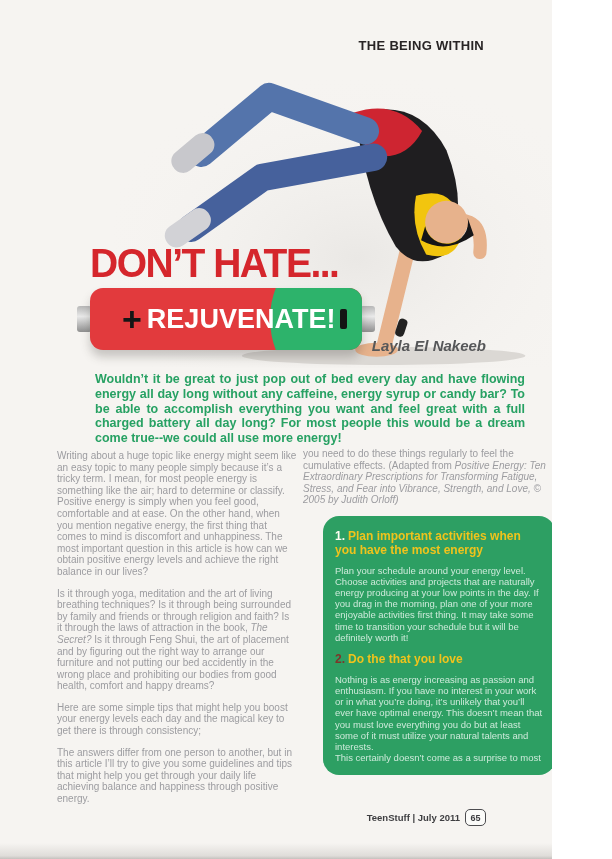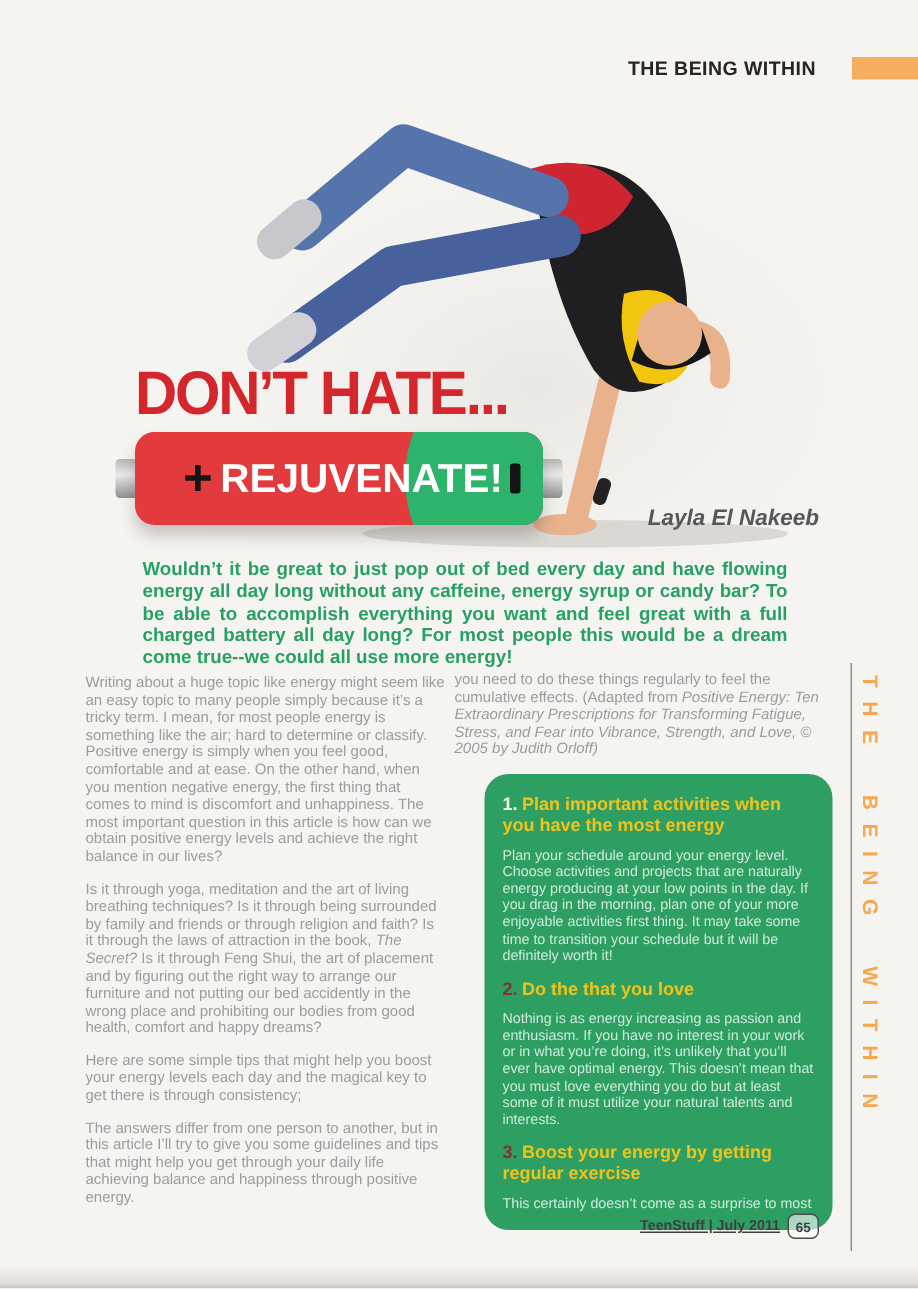--- a/index.html
+++ b/index.html
@@ -1,16 +1,16 @@
 <!DOCTYPE html>
 <html><head>
 <meta charset="utf-8">
 <style>
   html,body{margin:0;padding:0;}
-  .page{position:relative;width:612px;height:859px;background:#f6f4f1;overflow:hidden;
+  .page{position:relative;width:552px;height:859px;background:#f6f4f1;overflow:hidden;
         font-family:"Liberation Sans",sans-serif;}
   
   .hdr-title{position:absolute;top:38px;right:68px;font-size:13px;font-weight:800;
              color:#282425;letter-spacing:.3px;}
   .hdr-bar{position:absolute;top:38px;left:568px;width:44px;height:15px;background:#f7ad60;}
   
   .photo{position:absolute;left:112px;top:54px;width:446px;height:314px;}
   
   .big-title{position:absolute;left:90px;top:240px;font-size:39px;font-weight:800;
              letter-spacing:-1.5px;color:#d5262c;transform:scaleY(1.05);transform-origin:left top;}
@@ -48,21 +48,21 @@
   .tip-num.dark{color:#7d3629;}
   .tip-body{color:#cdeada;font-size:9.5px;line-height:1.18;margin:0 0 10px;}
   .tip-body.last{margin-bottom:2px;}
   
   .side-rule{position:absolute;left:567px;top:442px;width:1px;height:392px;background:#8f8d8a;}
   .side-title{position:absolute;left:572px;top:450px;height:386px;writing-mode:vertical-rl;
               text-orientation:mixed;font-size:14px;font-weight:800;color:#f7a74e;
               letter-spacing:9px;word-spacing:12px;white-space:nowrap;}
   
   .footer{position:absolute;top:809px;right:66px;display:flex;align-items:center;gap:5px;}
-  .issue{font-size:9.5px;font-weight:800;color:#3e3e41;text-decoration:underline;}
+  .issue{font-size:9.5px;font-weight:800;color:#3e3e41;}
   .pagenum{width:19px;height:15px;border:1.6px solid #4c4c4f;border-radius:5px;display:flex;
            align-items:center;justify-content:center;font-size:9px;font-weight:800;color:#3e3e41;
            background:rgba(255,255,255,.6);}
   .bottom-shade{position:absolute;left:0;right:0;bottom:0;height:16px;
        background:linear-gradient(to bottom,rgba(120,115,110,0),rgba(120,115,110,.18) 80%,rgba(90,85,80,.32));}
 </style>
 </head>
 <body>
 
 <div class="page">
@@ -125,21 +125,20 @@
   <div class="col-right">
     <p><span>you need to do these things regularly to feel the cumulative effects. (Adapted from </span><span class="it">Positive Energy: Ten Extraordinary Prescriptions for Transforming Fatigue, Stress, and Fear into Vibrance, Strength, and Love, © 2005 by Judith Orloff)</span></p>
 
     <div class="tips-box">
       <div class="tip-heading first"><span class="tip-num light">1.</span><span>Plan important activities when you have the most energy</span></div>
       <p class="tip-body">Plan your schedule around your energy level. Choose activities and projects that are naturally energy producing at your low points in the day. If you drag in the morning, plan one of your more enjoyable activities first thing. It may take some time to transition your schedule but it will be definitely worth it!</p>
 
       <div class="tip-heading"><span class="tip-num dark">2.</span><span>Do the that you love</span></div>
       <p class="tip-body">Nothing is as energy increasing as passion and enthusiasm. If you have no interest in your work or in what you’re doing, it’s unlikely that you’ll ever have optimal energy. This doesn’t mean that you must love everything you do but at least some of it must utilize your natural talents and interests.</p>
 
-      <div class="tip-heading"><span class="tip-num dark">3.</span><span>Boost your energy by getting regular exercise</span></div>
       <p class="tip-body last">This certainly doesn’t come as a surprise to most</p>
     </div>
   </div>
 
   <div class="side-rule"></div>
   <div class="side-title">THE BEING WITHIN</div>
 
   <div class="footer">
     <span class="issue">TeenStuff | July 2011</span>
     <span class="pagenum">65</span>

